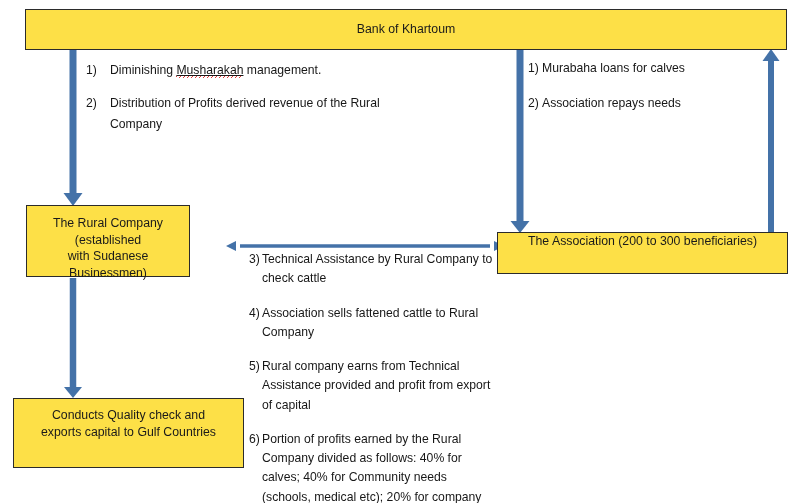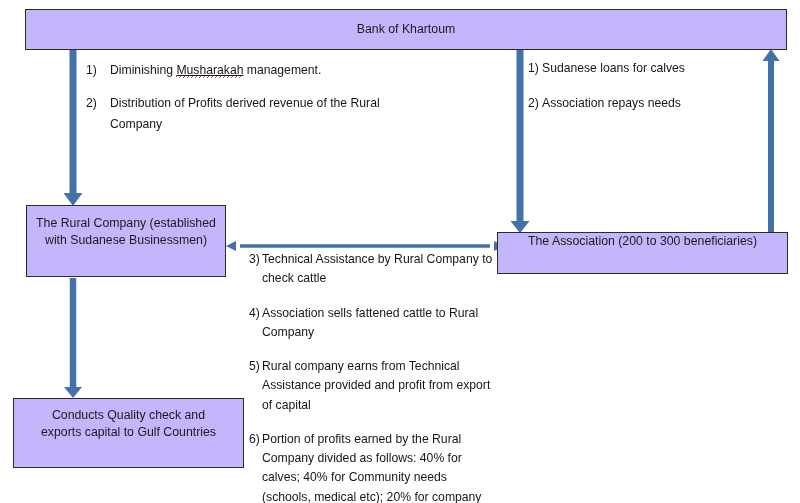--- a/index.html
+++ b/index.html
@@ -15,21 +15,21 @@
     position: relative;
     width: 800px;
     height: 503px;
     background: #ffffff;
     overflow: hidden;
   }
   .node {
     position: absolute;
     box-sizing: border-box;
     border: 1.3px solid #2b2b2b;
-    background: #c4b5fd;
+    background: #fde047;
     display: flex;
     align-items: flex-start;
     justify-content: center;
     text-align: center;
     line-height: 1.35;
     font-size: 12.3px;
     color: #1a1a1a;
     z-index: 3;
   }
   .node > span {
@@ -41,21 +41,21 @@
     left: 25px;
     top: 9px;
     width: 762px;
     height: 41px;
     align-items: center;
   }
   #node-bank > span { padding-top: 0; }
   #node-rural {
     left: 26px;
     top: 205px;
-    width: 200px;
+    width: 164px;
     height: 72px;
     padding-top: 9px;
   }
   #node-association {
     left: 497px;
     top: 232px;
     width: 291px;
     height: 42px;
     padding-top: 0;
   }
@@ -197,21 +197,21 @@
     </div>
     <div class="row">
       <span class="marker">2)</span>
       <span class="body">Distribution of Profits derived revenue of the Rural Company</span>
     </div>
   </div>
 
   <div class="ann" id="ann-right">
     <div class="row">
       <span class="marker">1)</span>
-      <span class="body">Sudanese loans for calves</span>
+      <span class="body">Murabaha loans for calves</span>
     </div>
     <div class="row">
       <span class="marker">2)</span>
       <span class="body">Association repays needs</span>
     </div>
   </div>
 
   <div class="ann" id="ann-center">
     <div class="row">
       <span class="marker">3)</span>

